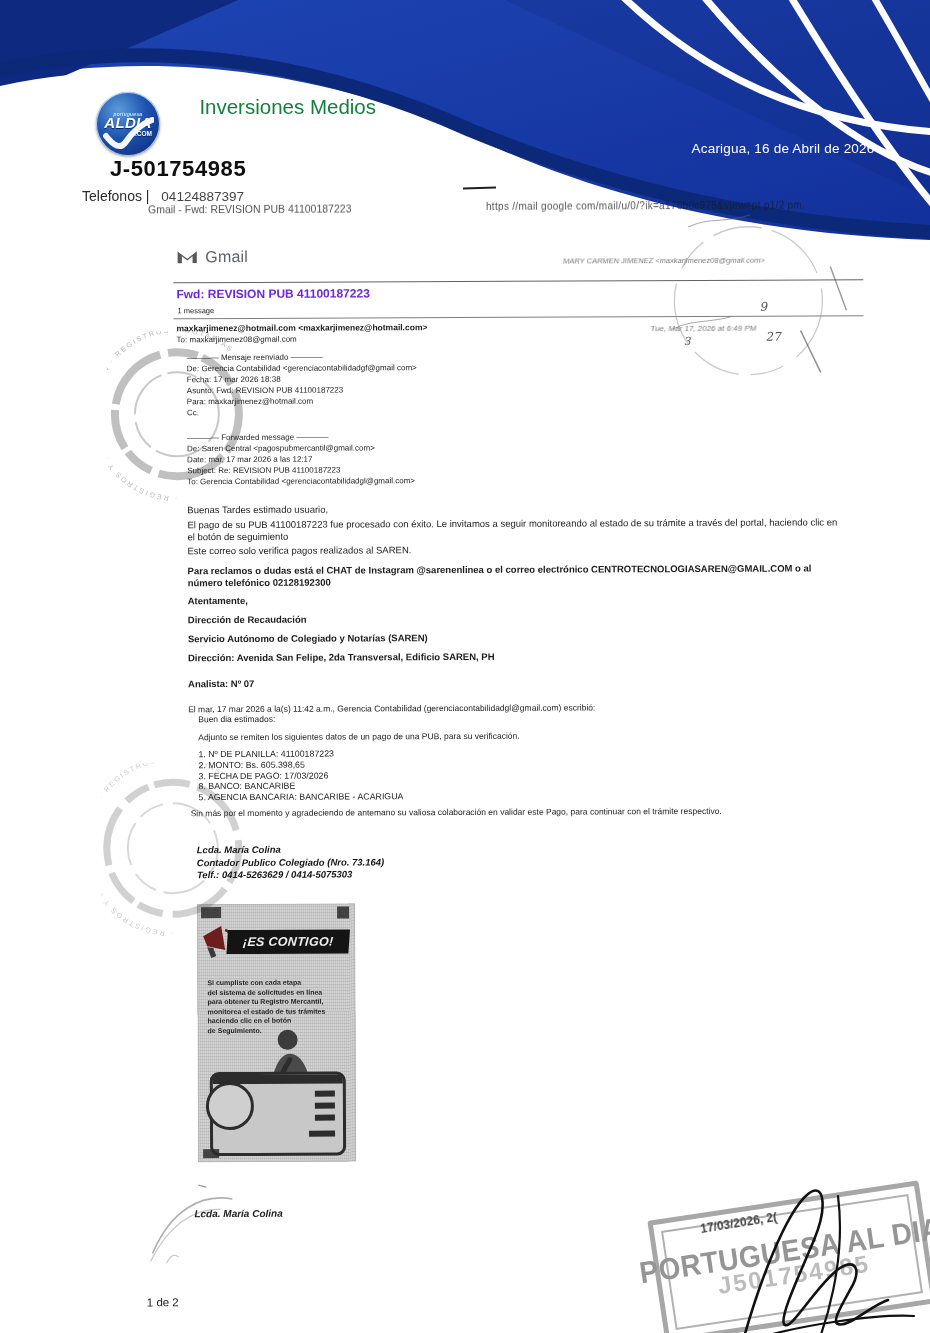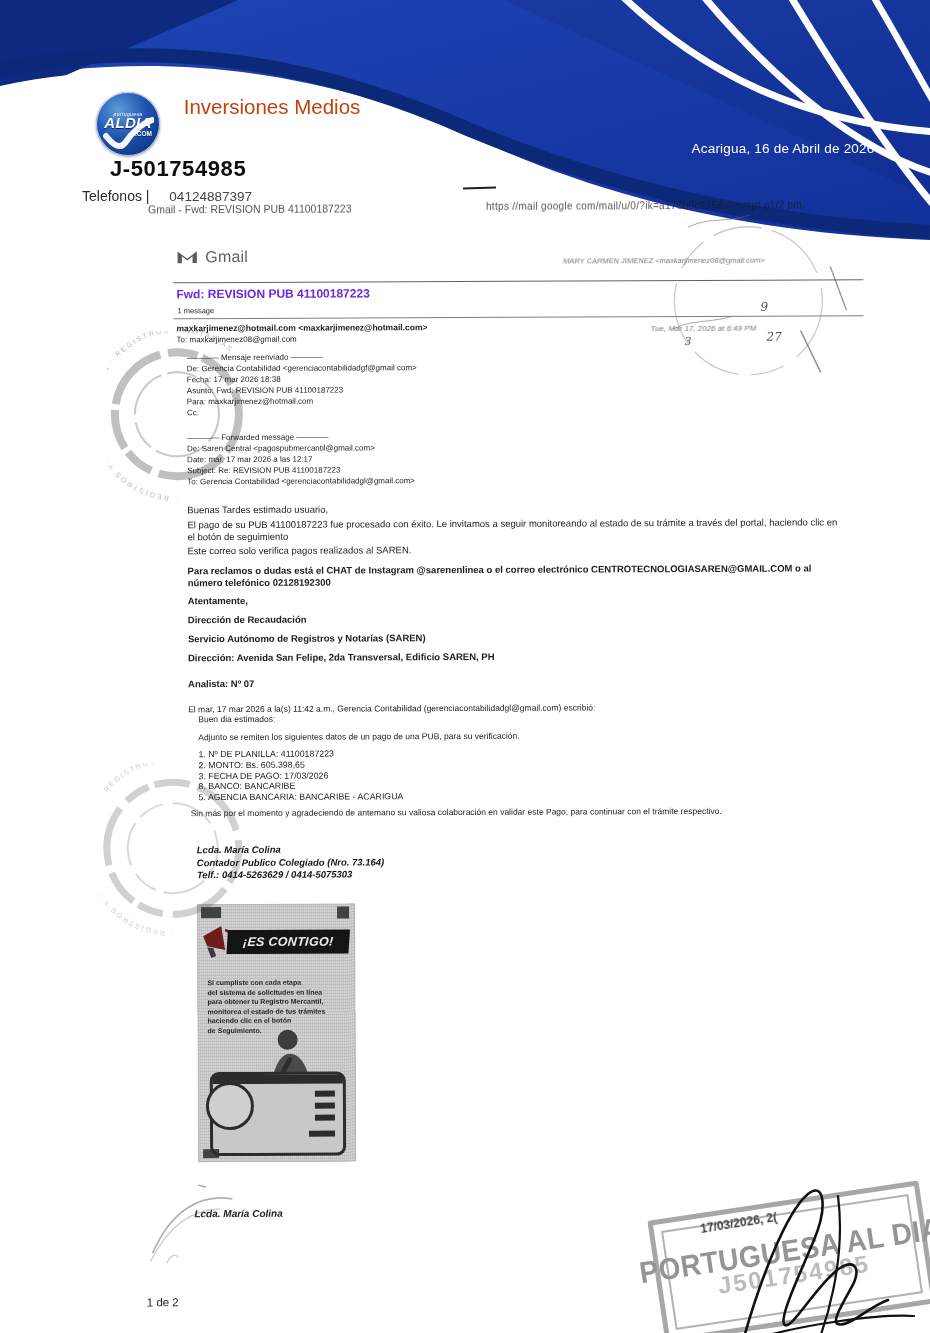--- a/index.html
+++ b/index.html
@@ -14,25 +14,25 @@
   .logo{left:96px;top:92px;width:64px;height:64px;border-radius:50%;
         background:radial-gradient(circle at 35% 28%, #5c9bd8 0%, #1d53b0 45%, #0a2a78 95%);
         box-shadow:0 0 0 1px rgba(255,255,255,.7) inset, 0 1px 3px rgba(0,0,0,.35);
         display:flex;flex-direction:column;align-items:center;justify-content:center;}
   .logo .tiny{font-size:5px;color:#fff;font-style:italic;margin-bottom:-1px;letter-spacing:.4px;}
   .logo .main{font-size:15px;color:#fff;font-weight:bold;font-style:italic;letter-spacing:.3px;
               text-shadow:0 1px 1px #06215e;line-height:14px;}
   .logo .com{font-size:6.5px;color:#fff;font-weight:bold;align-self:flex-end;margin-right:8px;
              text-shadow:0 1px 1px #06215e;}
   .logo svg{position:absolute;left:6px;top:22px;}
-  .company{left:168px;top:95px;width:208px;text-align:center;color:#c2410c;font-size:20.5px;
+  .company{left:168px;top:95px;width:208px;text-align:right;color:#15803d;font-size:20.5px;
            line-height:24px;font-weight:500;}
   .rif{left:78px;top:156px;font-size:22px;font-weight:bold;color:#0e0e0e;letter-spacing:.6px;margin-left:32px;}
   .phones{left:82px;top:188px;font-size:14px;color:#2b2b2b;}
-  .phones .num{margin-left:16px;font-size:13.5px;color:#454545;}
+  .phones .num{margin-left:8px;font-size:13.5px;color:#454545;}
   .dash-mark{left:463px;top:187px;width:33px;height:2px;background:#1f1f1f;transform:rotate(-2deg);}
 
   
   .scan{position:absolute;left:0;top:0;width:930px;height:1333px;transform:rotate(-.25deg);
         color:#1c1c1c;}
   .ln{position:absolute;font-size:9.5px;line-height:11.5px;}
   .b{font-weight:bold;}
   .garble{opacity:.62;filter:blur(.45px);transform:skewX(-7deg);}
   .softgarble{opacity:.78;filter:blur(.2px);}
   .hr{position:absolute;height:0;border-top:1.6px solid #474747;}
@@ -158,21 +158,21 @@
       <div class="blockline">Subject: Re: REVISION PUB 41100187223</div>
       <div class="blockline">To: Gerencia Contabilidad &lt;gerenciacontabilidadgl@gmail.com&gt;</div>
     </div>
 
     <div class="ln" style="left:188px;top:503px;">Buenas Tardes estimado usuario,</div>
     <div class="ln" style="left:188px;top:518px;width:655px;">El pago de su PUB 41100187223 fue procesado con éxito. Le invitamos a seguir monitoreando al estado de su trámite a través del portal, haciendo clic en el botón de seguimiento</div>
     <div class="ln" style="left:188px;top:544px;">Este correo solo verifica pagos realizados al SAREN.</div>
     <div class="ln b" style="left:188px;top:564px;width:648px;">Para reclamos o dudas está el CHAT de Instagram @sarenenlinea o  el correo electrónico  CENTROTECNOLOGIASAREN@GMAIL.COM o al número telefónico  02128192300</div>
     <div class="ln b" style="left:188px;top:594px;">Atentamente,</div>
     <div class="ln b" style="left:188px;top:613px;">Dirección de Recaudación</div>
-    <div class="ln b" style="left:188px;top:632px;">Servicio Autónomo de Registros y Notarías (SAREN)</div>
+    <div class="ln b" style="left:188px;top:632px;">Servicio Autónomo de Colegiado y Notarías (SAREN)</div>
     <div class="ln b" style="left:188px;top:651px;">Dirección: Avenida San Felipe, 2da Transversal, Edificio SAREN, PH</div>
     <div class="ln b" style="left:188px;top:677px;">Analista: Nº 07</div>
 
     <div class="ln" style="left:188px;top:703px;font-size:8.5px;">El mar, 17 mar 2026 a la(s) 11:42 a.m., Gerencia Contabilidad (gerenciacontabilidadgl@gmail.com) escribió:</div>
     <div class="ln" style="left:198px;top:713px;font-size:8.5px;">Buen dia estimados:</div>
     <div class="ln" style="left:198px;top:731px;font-size:8.5px;">Adjunto se remiten los siguientes datos de un pago de una PUB, para su verificación.</div>
 
     <div class="abs" style="left:198px;top:748px;font-size:8.8px;line-height:10.8px;">
       <div>1. Nº DE PLANILLA: 41100187223</div>
       <div>2. MONTO:  Bs. 605.398,65</div>

